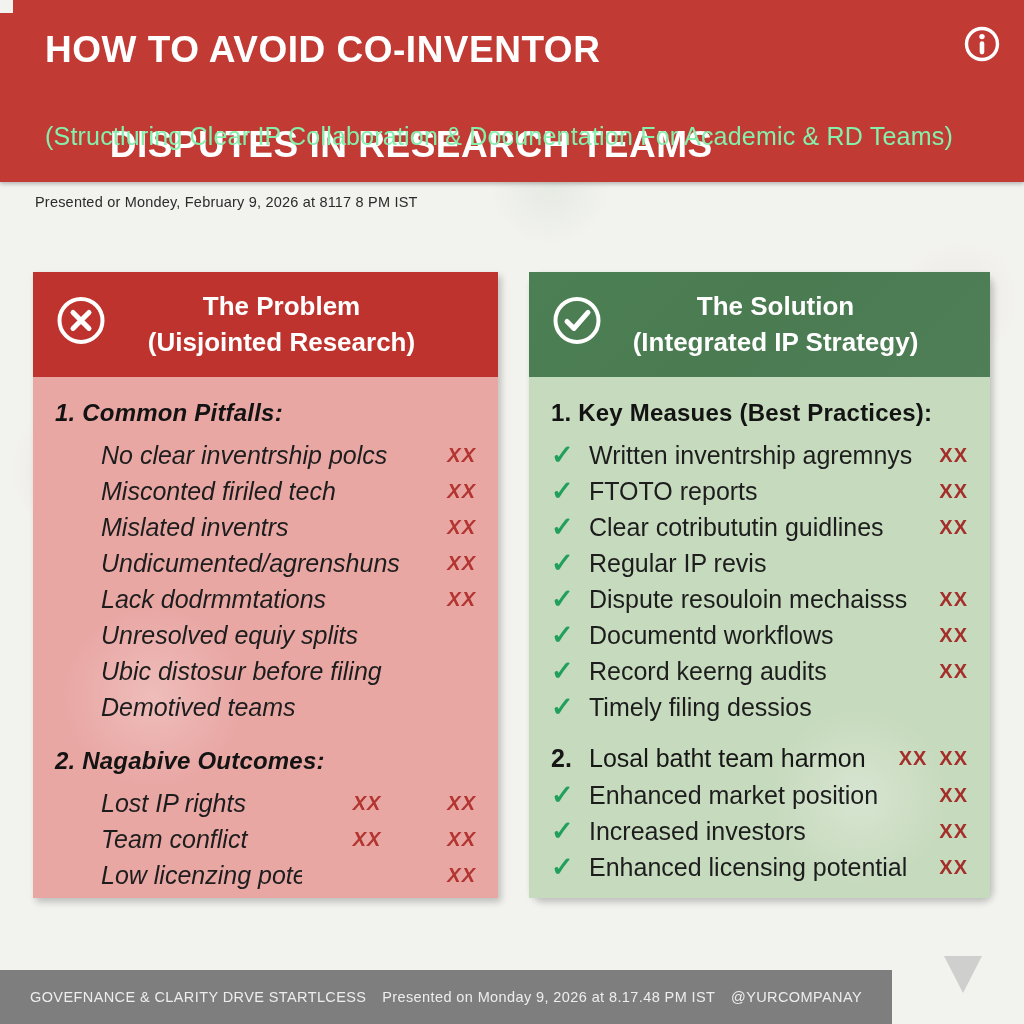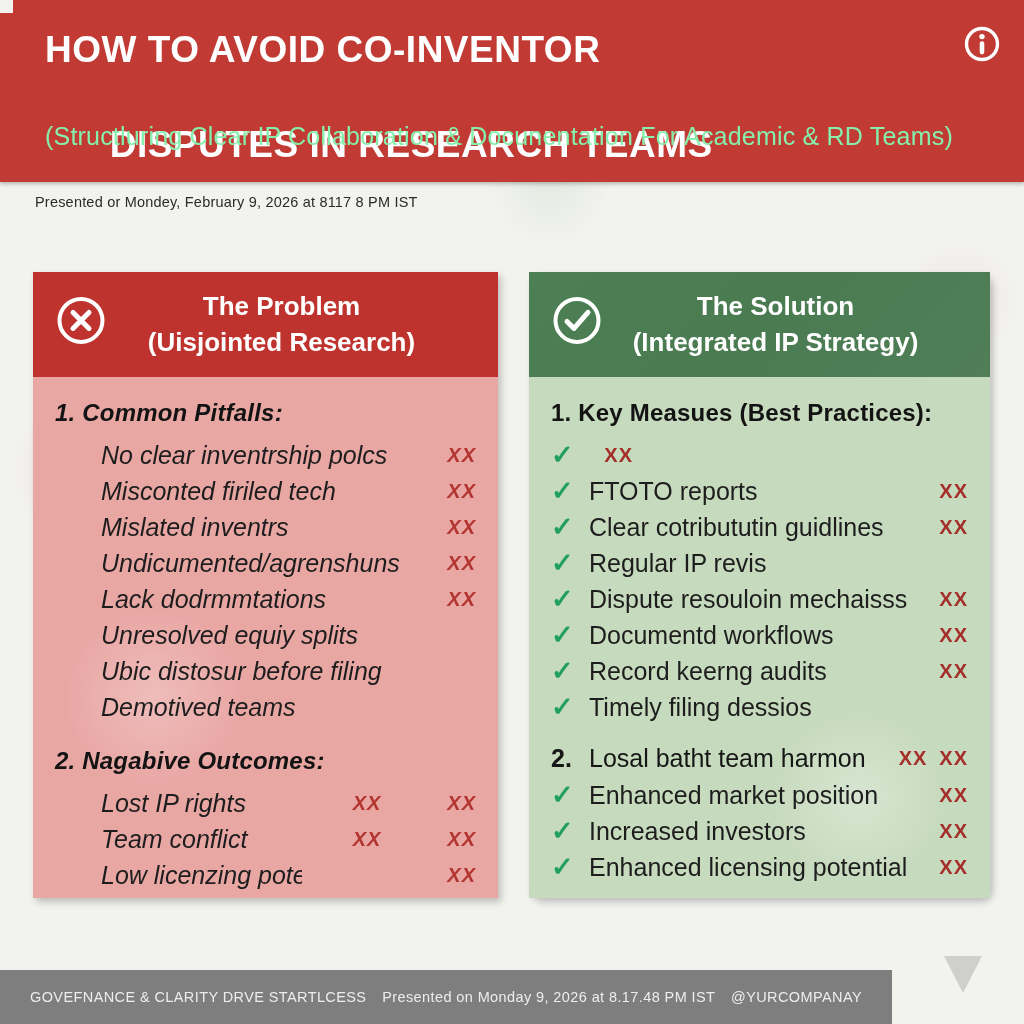--- a/index.html
+++ b/index.html
@@ -147,20 +147,21 @@
         </svg>
       </span>
       <span>The Solution</span>
       <span>(Integrated IP Strategy)</span>
     </div>
     <div class="panel-body">
       <div class="sec-title">1. Key Measues (Best Practices):</div>
 
       <div class="row">
           <span class="check">✓</span>
+          <span class="item-text">Written inventrship agremnys</span>
           <span class="xx">XX</span>
         </div>
       <div class="row">
           <span class="check">✓</span>
           <span class="item-text">FTOTO reports</span>
           <span class="xx">XX</span>
         </div>
       <div class="row">
           <span class="check">✓</span>
           <span class="item-text">Clear cotribututin guidlines</span>

